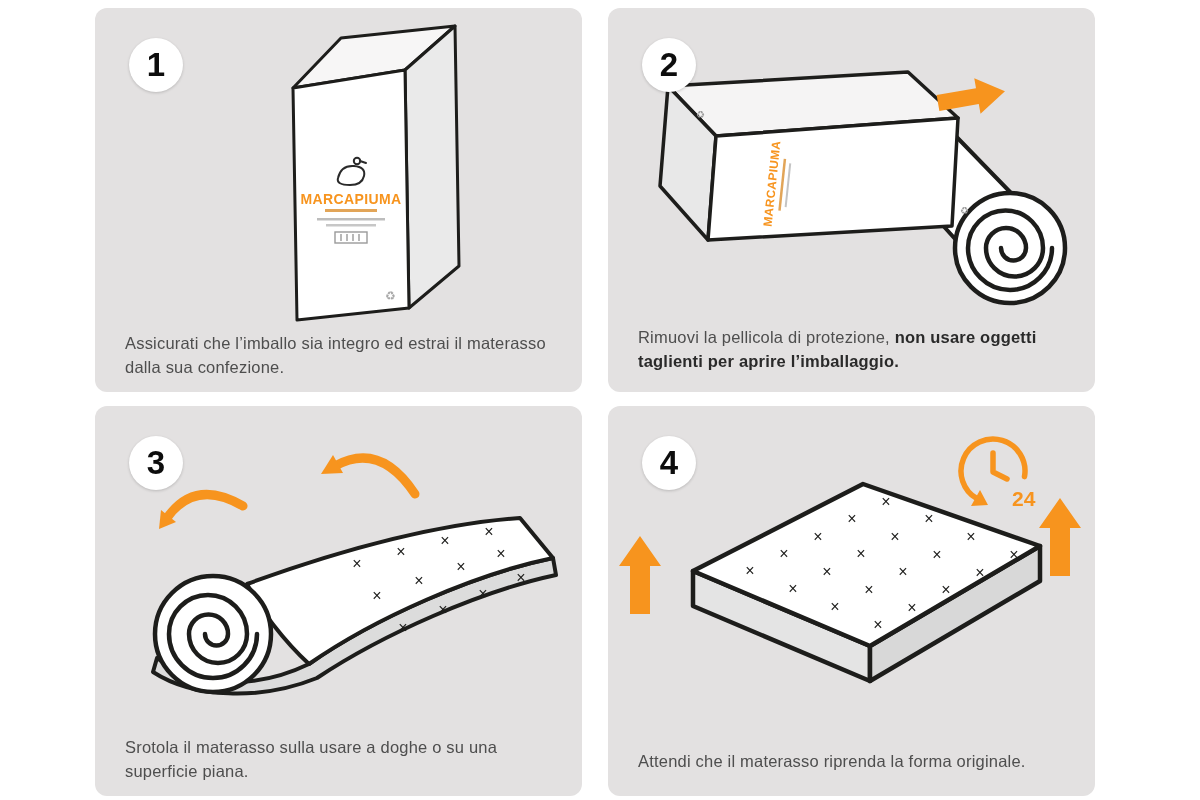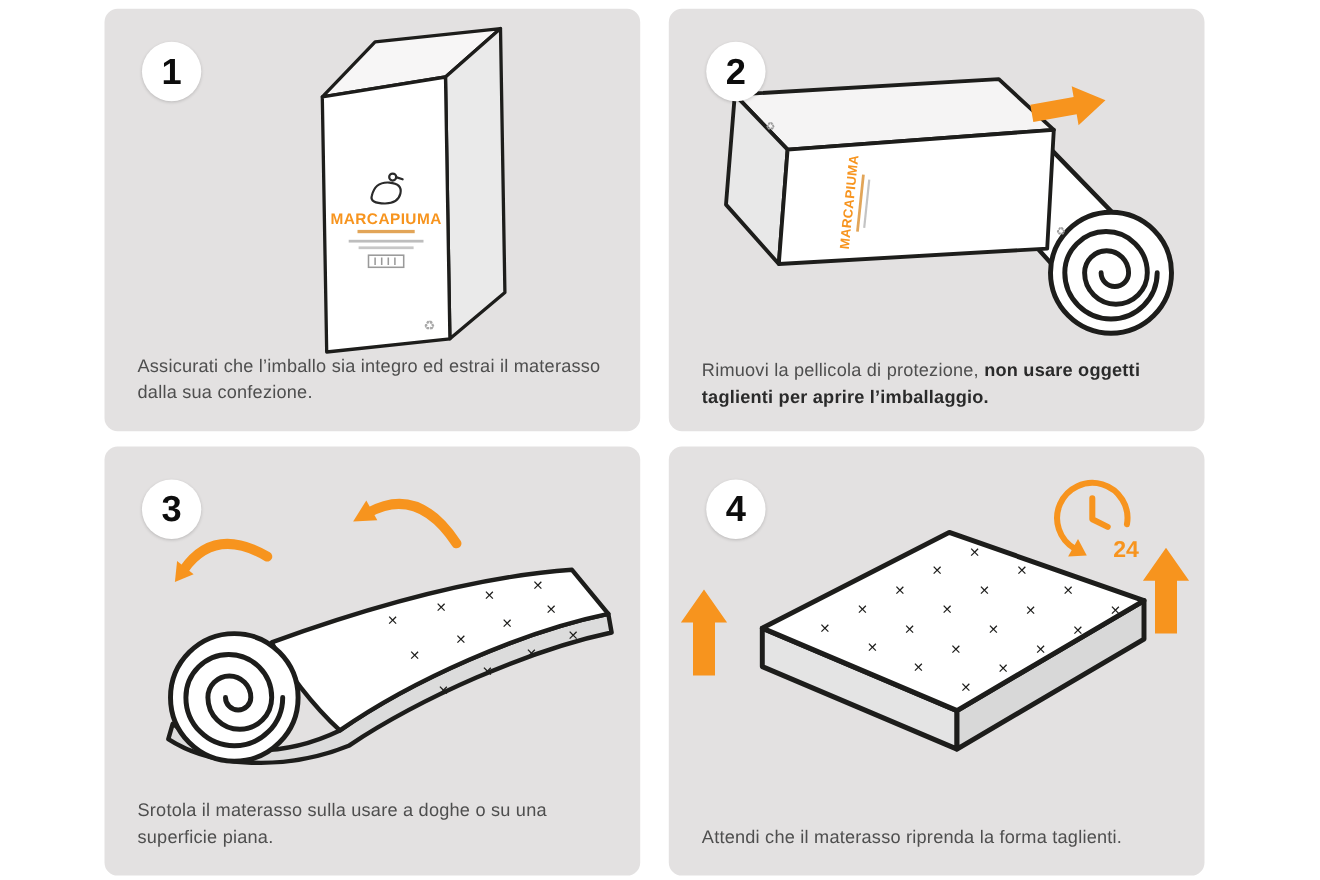--- a/index.html
+++ b/index.html
@@ -36,21 +36,21 @@
     box-shadow: 0 1px 3px rgba(0,0,0,.18);
     display: flex; align-items: center; justify-content: center;
     font-size: 33px; font-weight: 700; color: #0d0d0d;
   }
   .illu {
     position: absolute; left: 0; top: 0;
     width: 487px; height: 330px;
   }
   .caption {
     position: absolute;
-    left: 30px; bottom: 22px;
+    left: 30px; bottom: 12px;
     font-size: 16.5px;
     line-height: 1.45;
     letter-spacing: .2px;
     font-weight: 500;
     color: #4e4e4e;
   }
   .caption .bold { font-weight: 700; color: #2a2a2a; }
   .cap-1 { max-width: 455px; }
   .cap-2 { max-width: 440px; bottom: 18px; }
   .cap-3 { max-width: 420px; }
@@ -197,17 +197,17 @@
         <path d="M0 0 L21 30 L10 30 L10 78 L-10 78 L-10 30 L-21 30 Z" transform="translate(452,92)" fill="#F7941E"></path>
 
         <g>
           <path d="M 416.5 70.6 A 32 32 0 1 0 369 92.7" fill="none" stroke="#F7941E" stroke-width="5.5" stroke-linecap="round"></path>
           <polygon points="380,99 363,100 372,84" fill="#F7941E"></polygon>
           <path d="M 385 47 L 385 66 L 399 73" fill="none" stroke="#F7941E" stroke-width="5.5" stroke-linecap="round" stroke-linejoin="round"></path>
           <text class="brand" x="404" y="100" font-size="21" fill="#F7941E">24</text>
         </g>
       </svg>
       <div class="badge">4</div>
-      <div class="caption cap-4">Attendi che il materasso riprenda la forma taglienti.</div>
+      <div class="caption cap-4">Attendi che il materasso riprenda la forma originale.</div>
     </div>
 
   </div>
 </div>
 
 </body></html>

